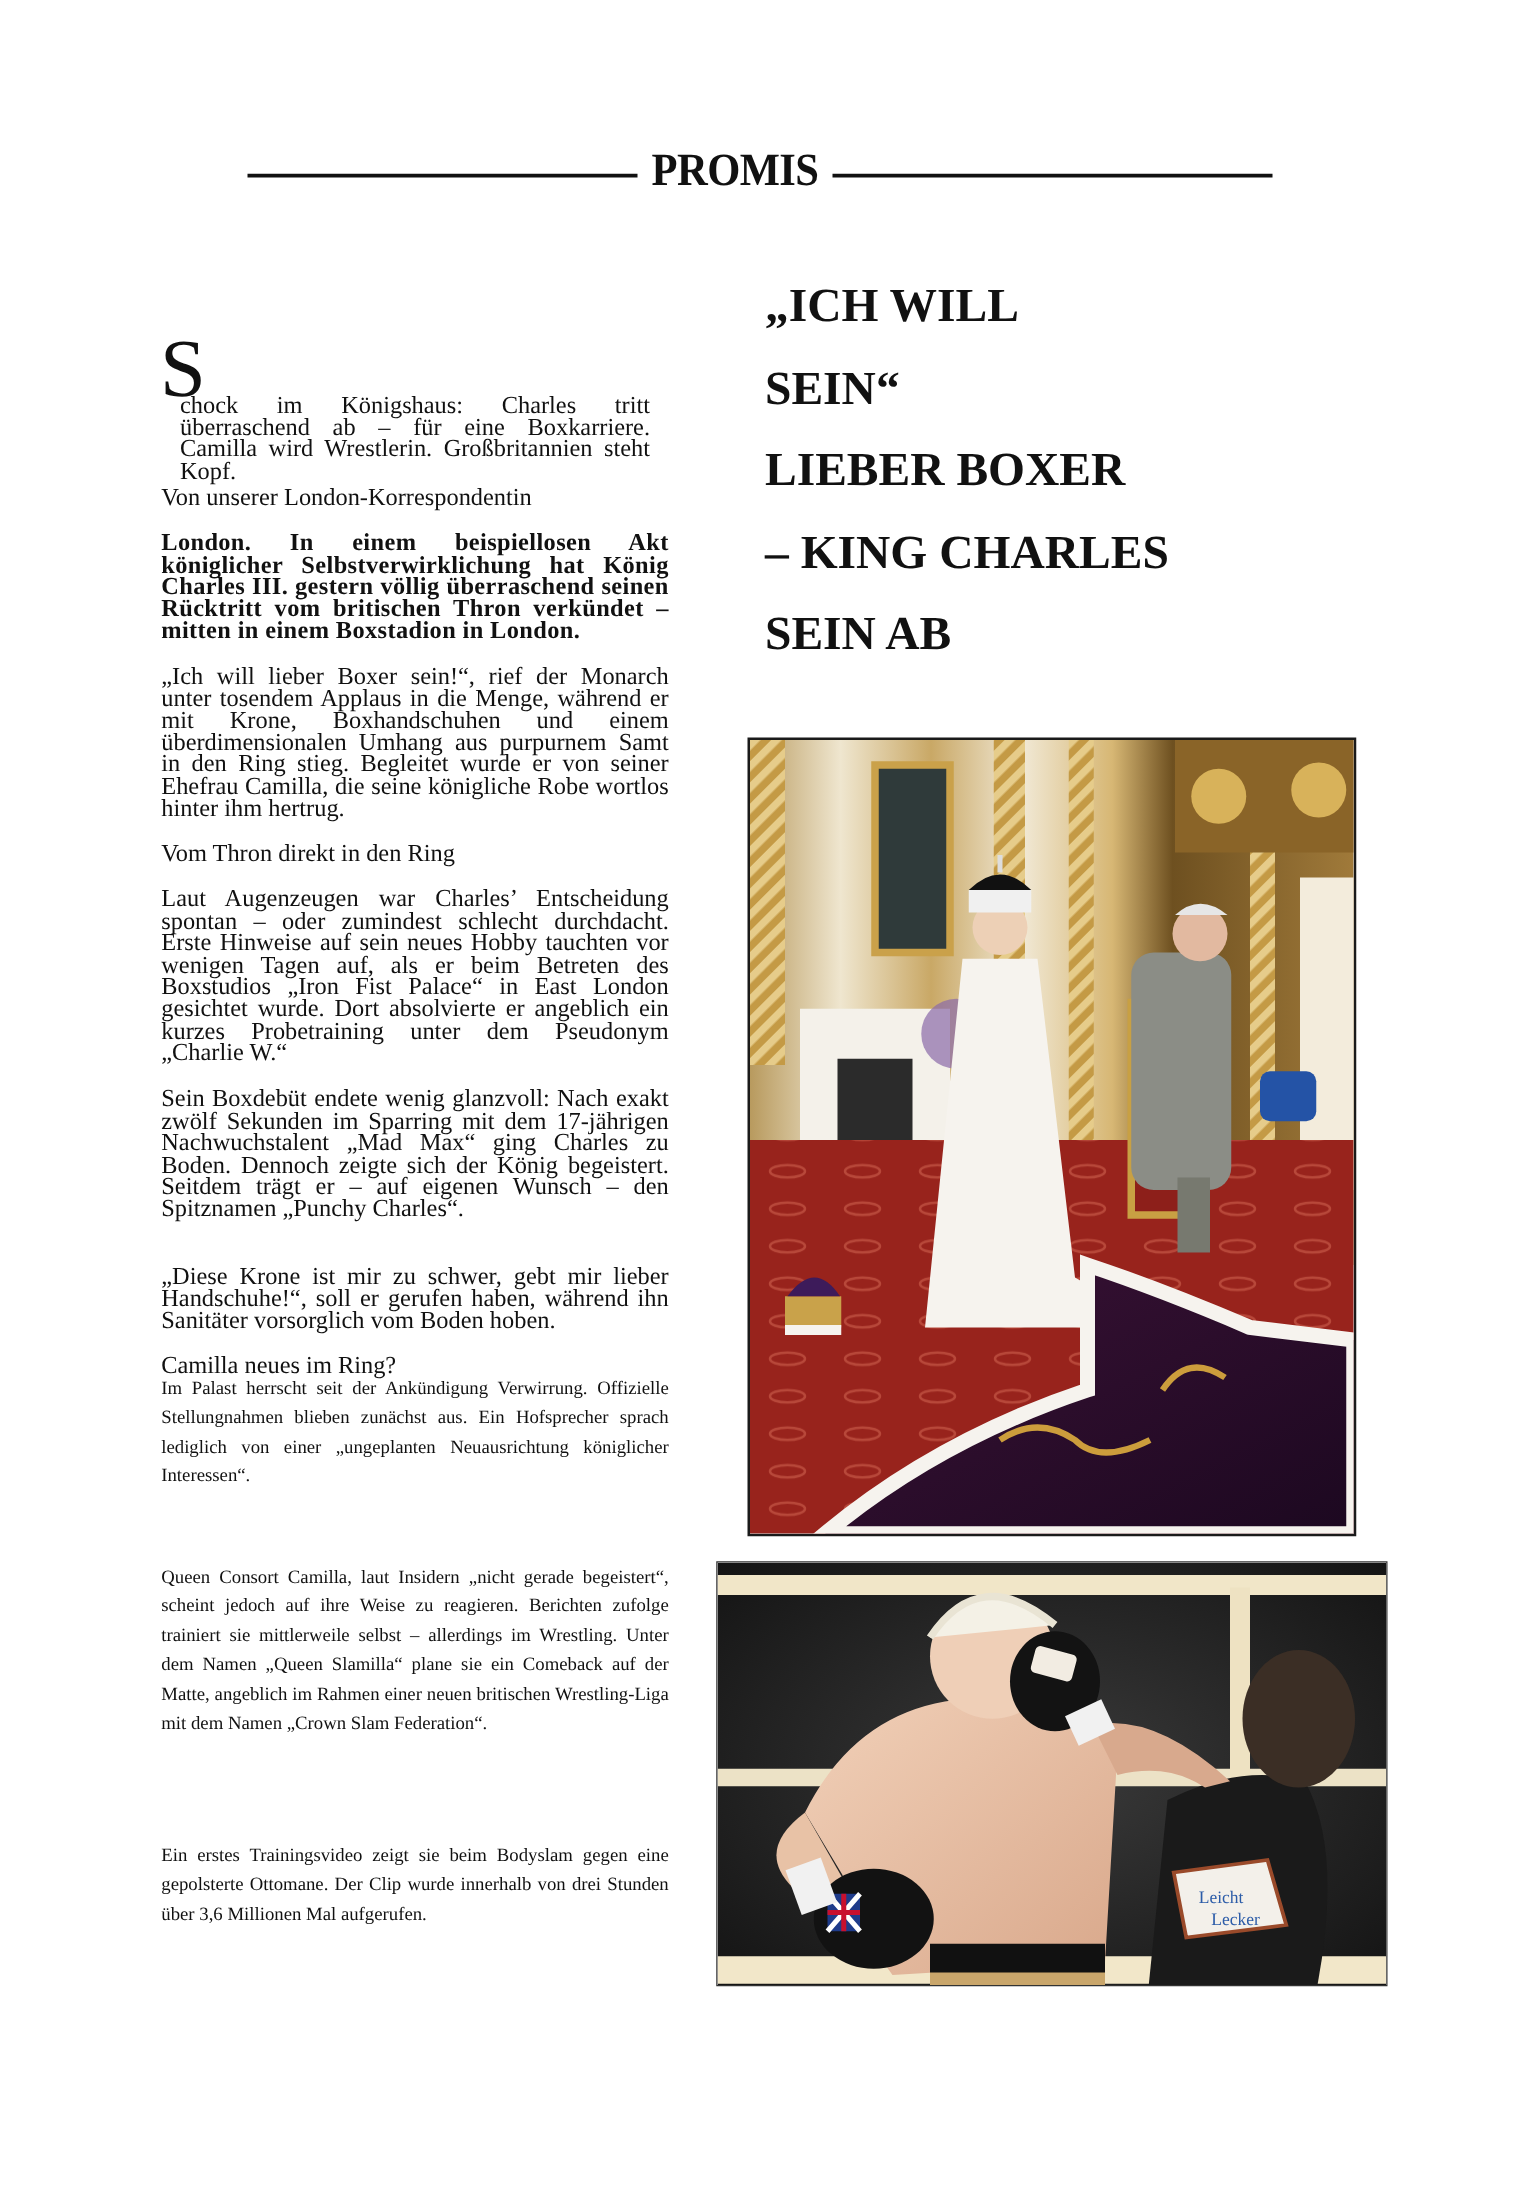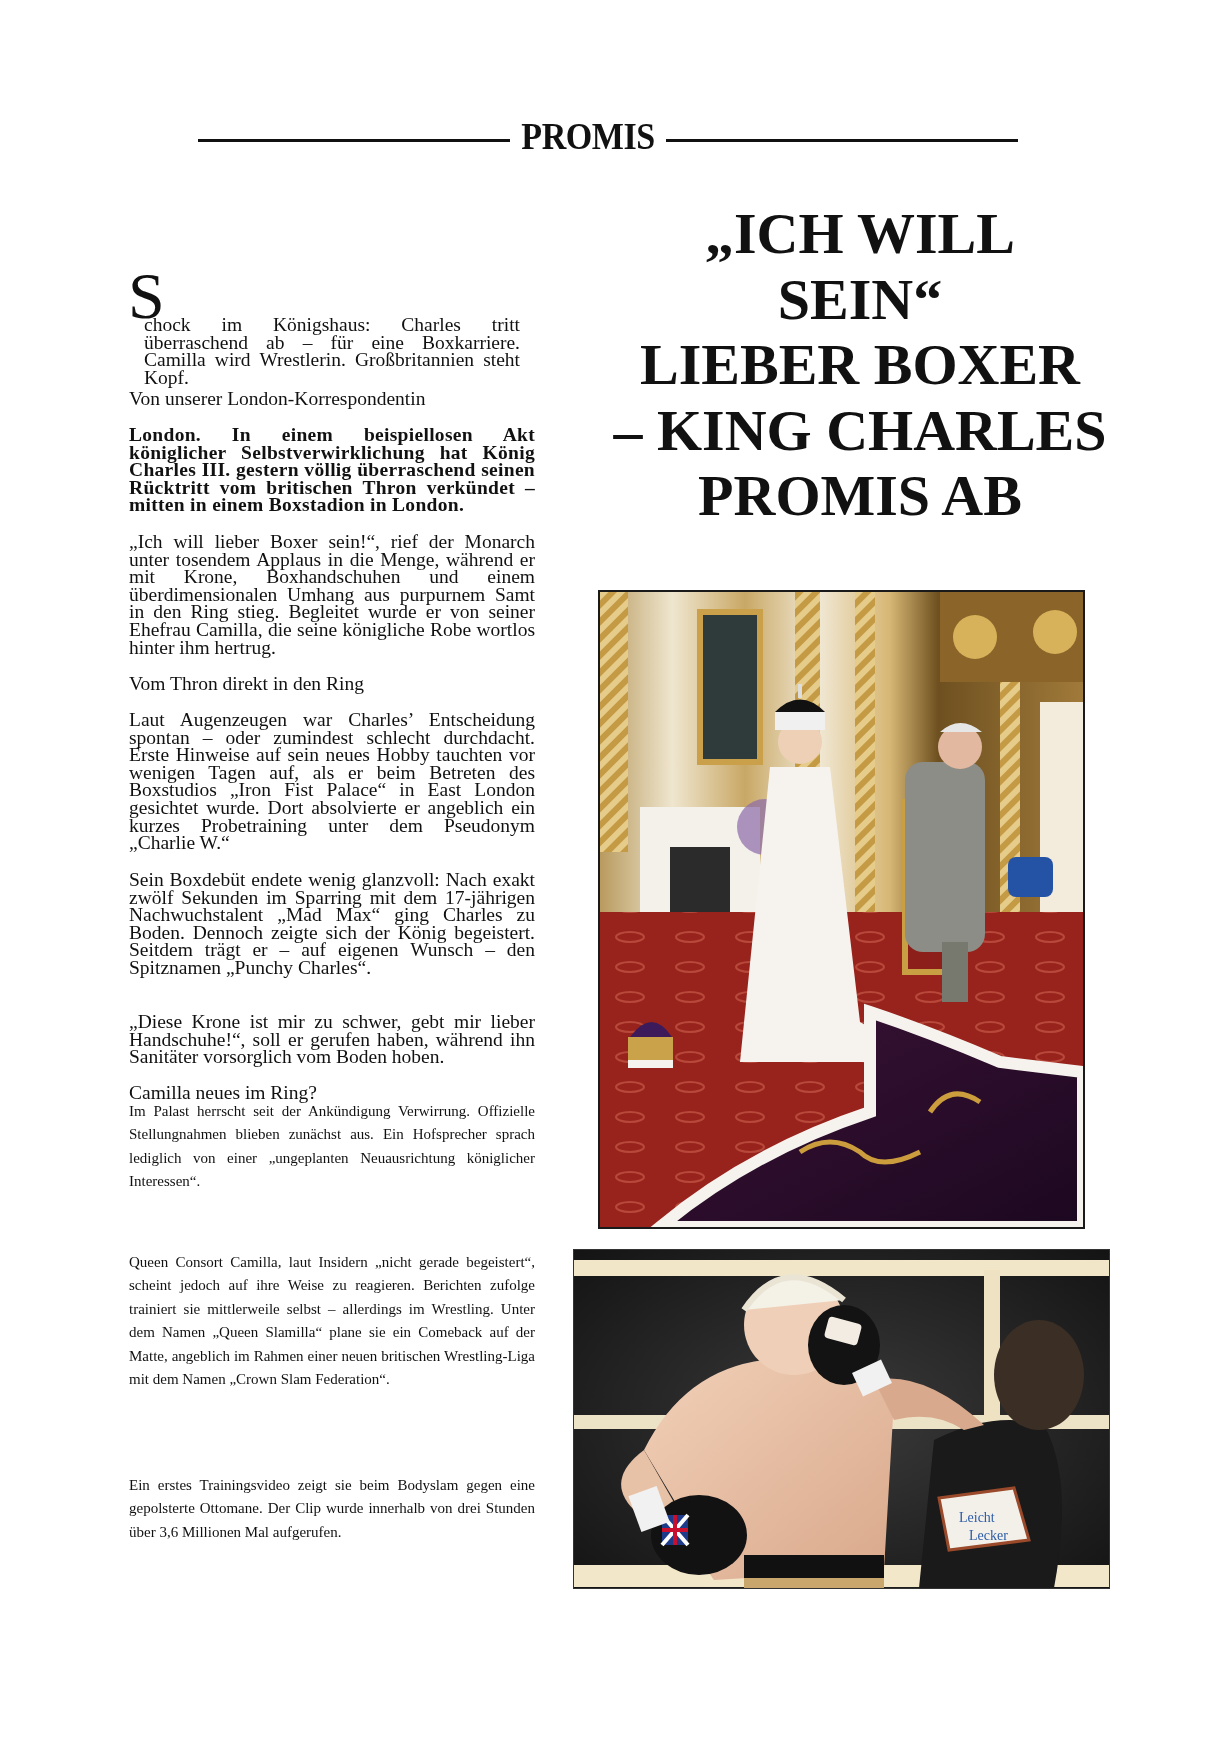--- a/index.html
+++ b/index.html
@@ -18,22 +18,22 @@
   .col { position:absolute; left:129px; width:406px; }
   .serif { font-family:"Liberation Serif", serif; font-size:19.5px; line-height:17.6px; text-align:justify; text-align-last:left; margin:0; }
   .sans { font-family:Liberation Serif, serif; font-size:15px; line-height:23.4px; text-align:justify; text-align-last:left; margin:0; }
   .spaced { letter-spacing:1.2px;font-weight:bold; }
 
   .lead { position:absolute; left:129px; top:268px; width:406px; }
   .dropcap { float:left; font-family:"Liberation Serif", serif; font-size:66px; line-height:52px; margin:0 2px 0 -1px; padding-top:2px; height:44px; }
   .lead-text { font-family:"Liberation Serif", serif; font-size:19.5px; line-height:17.6px; text-align:justify; text-align-last:left; padding-top:33px; margin:15px;}
 
   
-  .headline { position:absolute; left:600px; top:201px; width:520px; text-align:center;
-    font-family:"Liberation Serif", serif; font-weight:bold; font-size:58px; line-height:65.5px; letter-spacing:0px; margin:0; }
+  .headline { position:absolute; left:600px; top:201px; width:520px; text-align:left;
+    font-family:"Liberation Serif", serif; font-weight:bold; font-size:38px; line-height:65.5px; letter-spacing:0px; margin:12px; }
   .headline span { display:block; }
 
   
   .photo { position:absolute; border:2px solid #111; overflow:hidden;margin-top:16px; }
   .photo1 { left:598px; top:574px; width:483px; height:635px; border-color:#1a1a1a;
     background:
       linear-gradient(180deg, rgba(0,0,0,0) 0%, rgba(0,0,0,0) 100%); }
   .photo2 { left:573px; top:1233px; width:535px; height:338px; border-width:1px; border-color:#333; }
 </style>
 </head>
@@ -43,21 +43,21 @@
   <div class="rule left"></div>
   <div class="section-title">PROMIS</div>
   <div class="rule right"></div>
 </div>
 
 <h1 class="headline">
   <span>„ICH WILL</span>
   <span>SEIN“</span>
   <span>LIEBER BOXER</span>
   <span>– KING CHARLES</span>
-  <span>PROMIS AB</span>
+  <span>SEIN AB</span>
 </h1>
 
 <div class="lead">
   <span class="dropcap">S</span>
   <p class="lead-text">chock im Königshaus: Charles tritt überraschend ab – für eine Boxkarriere. Camilla wird Wrestlerin. Großbritannien steht Kopf.</p>
 </div>
 
 <p class="col serif" style="top:390px;">Von unserer London-Korrespondentin</p>
 
 <p class="col serif spaced" style="top:426px; letter-spacing:0.3px;">London. In einem beispiellosen Akt königlicher Selbstverwirklichung hat König Charles III. gestern völlig überraschend seinen Rücktritt vom britischen Thron verkündet – mitten in einem Boxstadion in London.</p>

